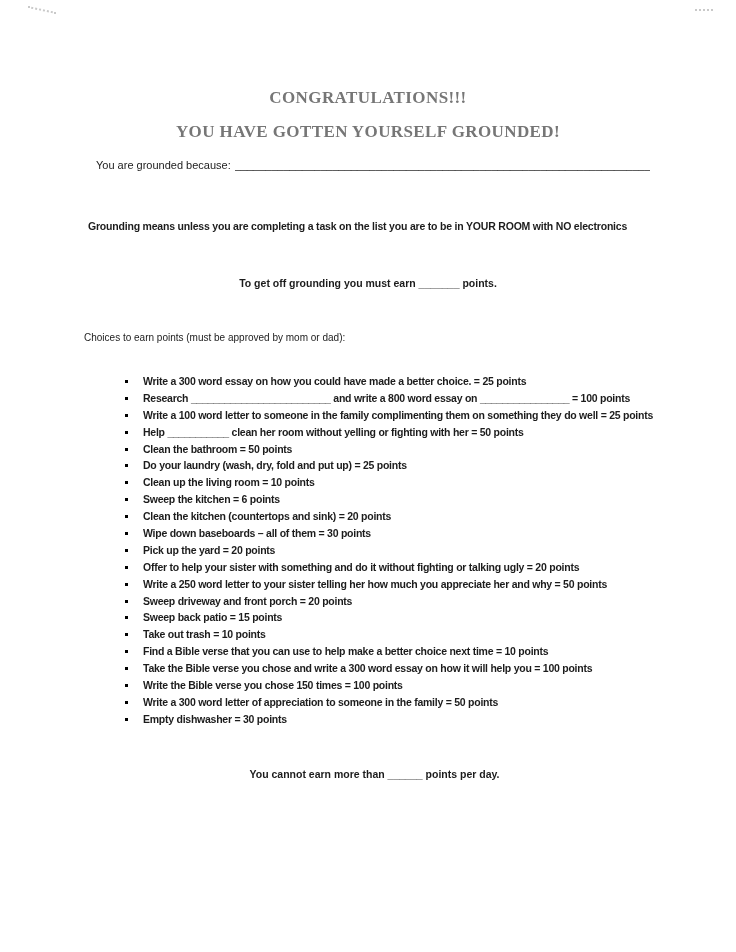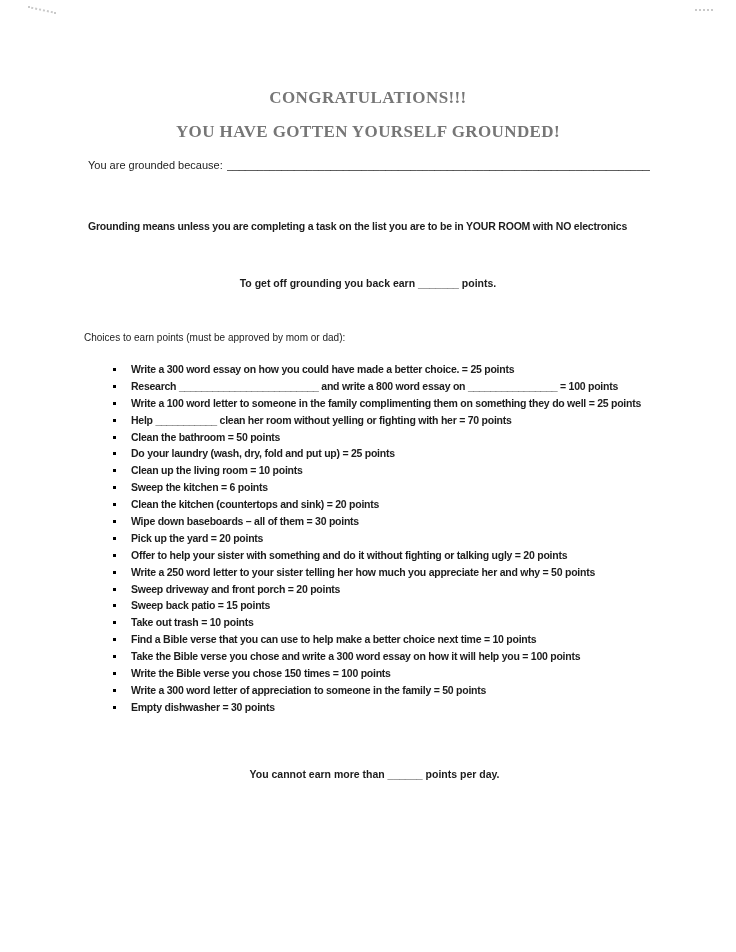--- a/index.html
+++ b/index.html
@@ -48,21 +48,21 @@
     left: 88px;
     right: 86px;
     font-size: 11px;
     font-weight: 400;
     color: #222222;
     display: flex;
     align-items: baseline;
     white-space: nowrap;
     overflow: hidden;
   }
-  .because-row .label { flex: none; margin-right: 4px; }
+  .because-row .label { flex: none; margin-right: 4px; margin-left: 8px; }
   .because-row .blank {
     flex: 1;
     overflow: hidden;
     letter-spacing: 0;
   }
   .rule-line {
     position: absolute;
     top: 220px;
     left: 88px;
     font-size: 10.5px;
@@ -86,21 +86,21 @@
     left: 84px;
     font-size: 10px;
     font-weight: 400;
     white-space: nowrap;
   }
   .task-list {
     position: absolute;
     top: 361px;
     left: 113px;
     right: 12px;
-    margin: 0;
+    margin: 12px;
     padding: 0;
     list-style: none;
   }
   .task {
     position: relative;
     padding-left: 18px;
     line-height: 16.9px;
     height: 16.9px;
     font-size: 10.5px;
     font-weight: 700;
@@ -139,29 +139,29 @@
   <div class="doc-title">CONGRATULATIONS!!!</div>
   <div class="doc-subtitle">YOU HAVE GOTTEN YOURSELF GROUNDED!</div>
 
   <div class="because-row">
     <span class="label">You are grounded because:</span>
     <span class="blank">________________________________________________________________________</span>
   </div>
 
   <div class="rule-line">Grounding means unless you are completing a task on the list you are to be in YOUR ROOM with NO electronics</div>
 
-  <div class="requirement-line">To get off grounding you back earn _______ points.</div>
+  <div class="requirement-line">To get off grounding you must earn _______ points.</div>
 
   <div class="choices-heading">Choices to earn points (must be approved by mom or dad):</div>
 
   <ul class="task-list">
     <li class="task"><span class="bullet"></span><span>Write a 300 word essay on how you could have made a better choice.  =  25 points</span></li>
     <li class="task"><span class="bullet"></span><span>Research _________________________ and write a 800 word essay on ________________  = 100 points</span></li>
     <li class="task"><span class="bullet"></span><span>Write a 100 word letter to someone in the family complimenting them on something they do well = 25 points</span></li>
-    <li class="task"><span class="bullet"></span><span>Help ___________ clean her room without yelling or fighting with her  =  70 points</span></li>
+    <li class="task"><span class="bullet"></span><span>Help ___________ clean her room without yelling or fighting with her  =  50 points</span></li>
     <li class="task"><span class="bullet"></span><span>Clean the bathroom = 50 points</span></li>
     <li class="task"><span class="bullet"></span><span>Do your laundry (wash, dry, fold and put up) = 25 points</span></li>
     <li class="task"><span class="bullet"></span><span>Clean up the living room = 10 points</span></li>
     <li class="task"><span class="bullet"></span><span>Sweep the kitchen = 6 points</span></li>
     <li class="task"><span class="bullet"></span><span>Clean the kitchen (countertops and sink) = 20 points</span></li>
     <li class="task"><span class="bullet"></span><span>Wipe down baseboards – all of them  = 30 points</span></li>
     <li class="task"><span class="bullet"></span><span>Pick up the yard = 20 points</span></li>
     <li class="task"><span class="bullet"></span><span>Offer to help your sister with something and do it without fighting or talking ugly = 20 points</span></li>
     <li class="task"><span class="bullet"></span><span>Write a  250  word letter to your sister telling her how much you appreciate her and why = 50 points</span></li>
     <li class="task"><span class="bullet"></span><span>Sweep driveway and front porch = 20 points</span></li>

